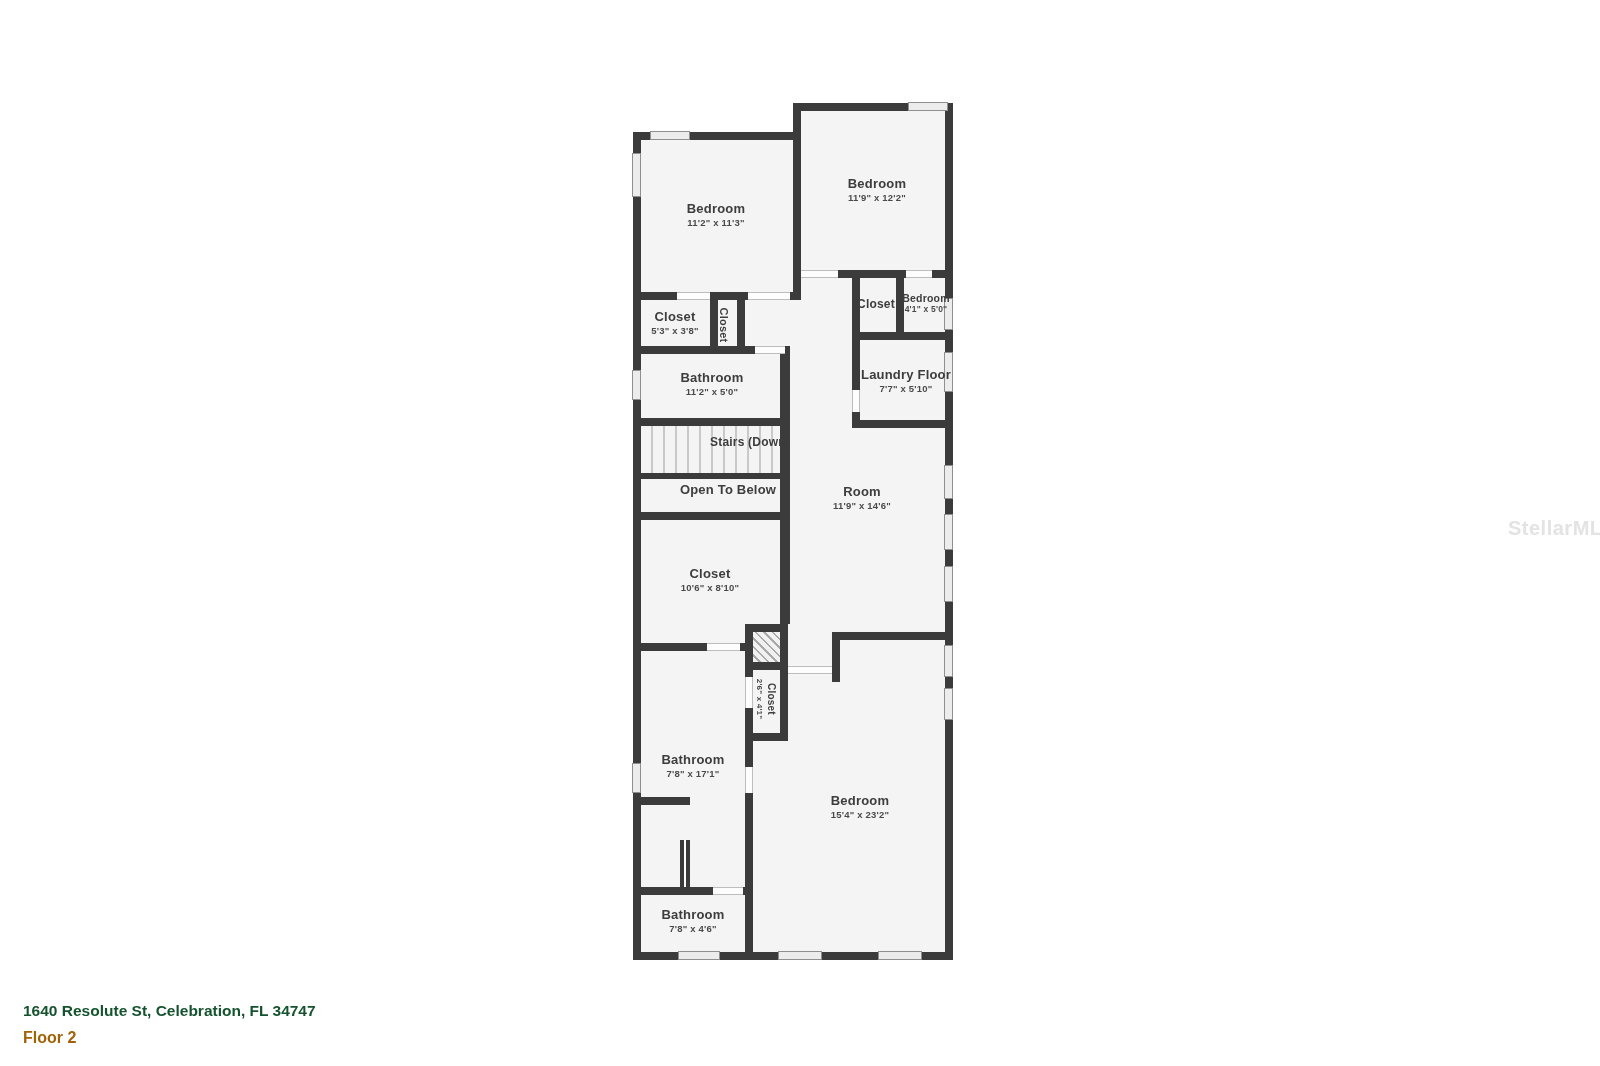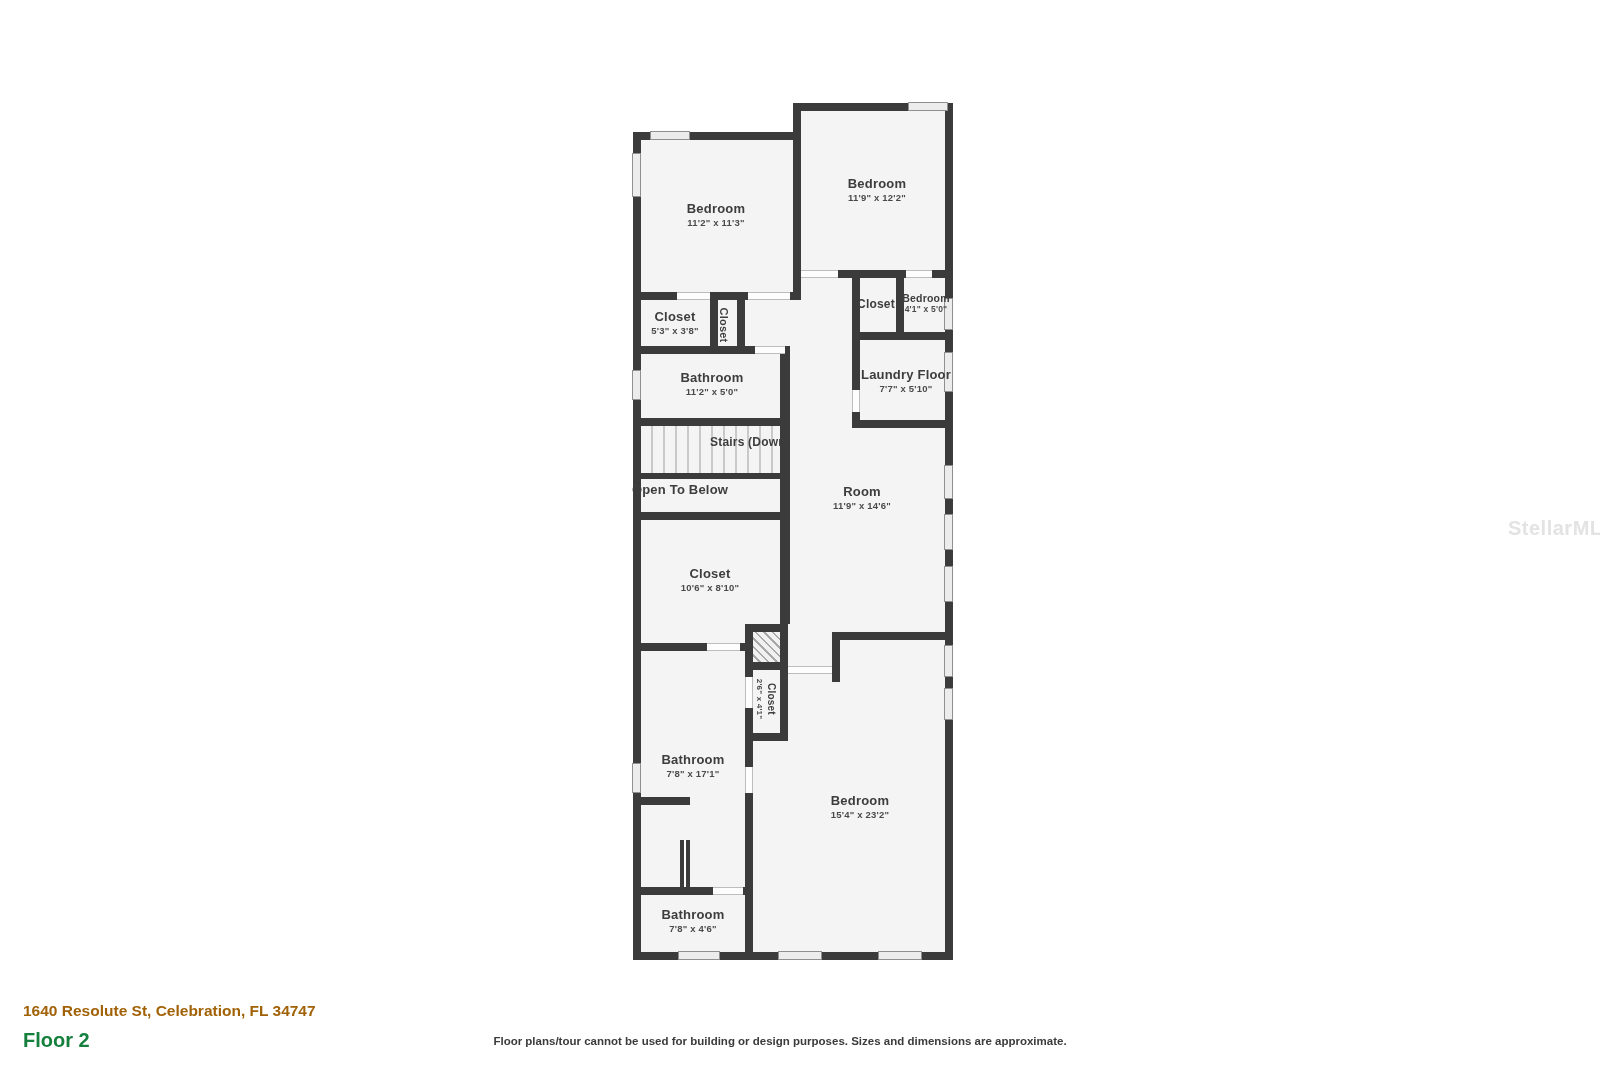--- a/index.html
+++ b/index.html
@@ -22,22 +22,22 @@
   .lbl .dm{font-size:9.5px;font-weight:700;color:#4a4a4a;margin-top:1px;letter-spacing:.2px;}
   .lbl.rot90{transform:translate(-50%,-50%) rotate(90deg);}
   .lbl.sz12 .nm{font-size:12px;}
   .lbl.sz11 .nm{font-size:11px;}
   .lbl.small .nm{font-size:10.5px;}
   .lbl.small .dm{font-size:8.5px;}
   .lbl.tiny .nm{font-size:10px;}
   .lbl.tiny .dm{font-size:8px;}
   .watermark{position:absolute;left:1508px;top:517px;font-size:20px;font-weight:600;
              color:#e3e3e3;letter-spacing:.5px;}
-  .address{position:absolute;left:23px;top:1002px;font-size:15.5px;font-weight:700;color:#a16207;}
-  .floorlbl{position:absolute;left:23px;top:1029px;font-size:20px;font-weight:700;color:#15803d;}
+  .address{position:absolute;left:23px;top:1002px;font-size:15.5px;font-weight:700;color:#14532d;}
+  .floorlbl{position:absolute;left:23px;top:1029px;font-size:16px;font-weight:700;color:#a16207;}
   .disclaimer{position:absolute;left:0;top:1035px;width:1560px;text-align:center;
               font-size:11.5px;font-weight:700;color:#3b3b3b;}
 </style>
 </head>
 <body>
 
 <div class="abs" style="left:0;top:0;width:1600px;height:1066px">
 
   <div>
 
@@ -153,21 +153,21 @@
         <div class="nm">Bathroom</div>
         <div class="dm">11'2" x 5'0"</div>
       </div>
       <div class="lbl" style="left:906px;top:381px">
         <div class="nm">Laundry Floor</div>
         <div class="dm">7'7" x 5'10"</div>
       </div>
       <div class="lbl sz12" style="left:750px;top:443px">
         <div class="nm">Stairs (Down)</div>
       </div>
-      <div class="lbl" style="left:680px;top:490px">
+      <div class="lbl" style="left:728px;top:490px">
         <div class="nm">Open To Below</div>
       </div>
       <div class="lbl" style="left:862px;top:498px">
         <div class="nm">Room</div>
         <div class="dm">11'9" x 14'6"</div>
       </div>
       <div class="lbl" style="left:710px;top:580px">
         <div class="nm">Closet</div>
         <div class="dm">10'6" x 8'10"</div>
       </div>
@@ -187,14 +187,13 @@
         <div class="nm">Bathroom</div>
         <div class="dm">7'8" x 4'6"</div>
       </div>
     </div>
 
     <div class="watermark">StellarMLS</div>
   </div>
 
   <div class="address">1640 Resolute St, Celebration, FL 34747</div>
   <div class="floorlbl">Floor 2</div>
-  <div class="disclaimer">Floor plans/tour cannot be used for building or design purposes. Sizes and dimensions are approximate.</div>
 </div>
 
 </body></html>

